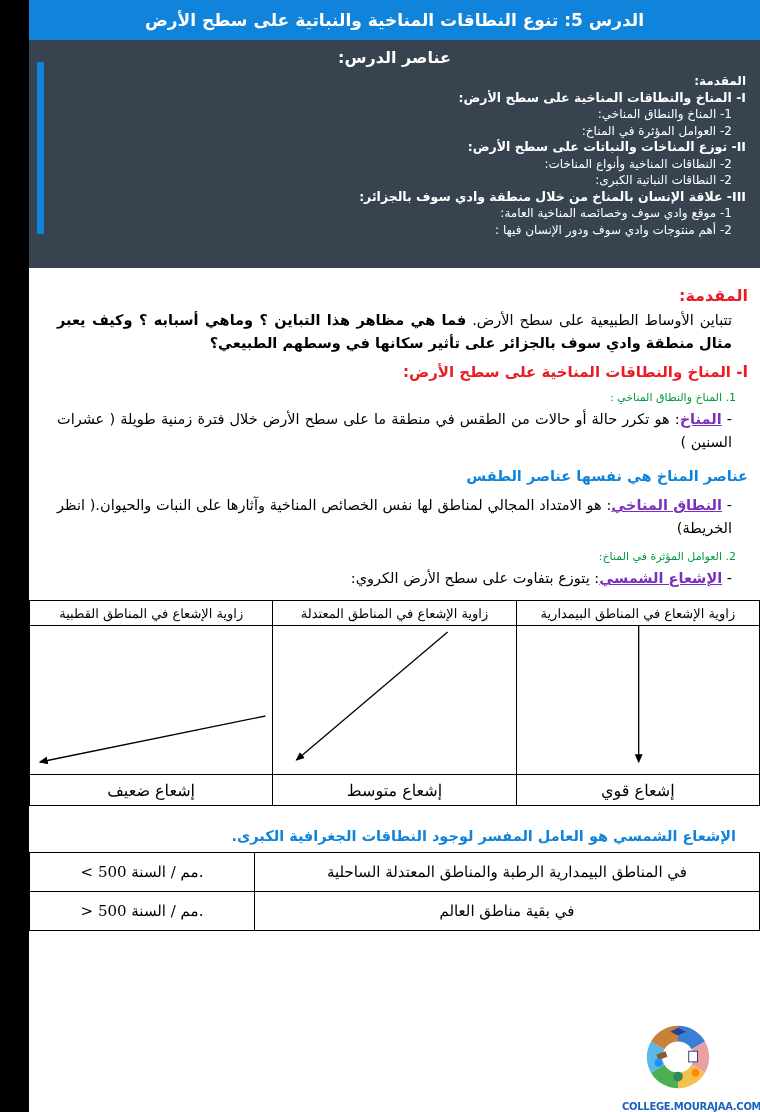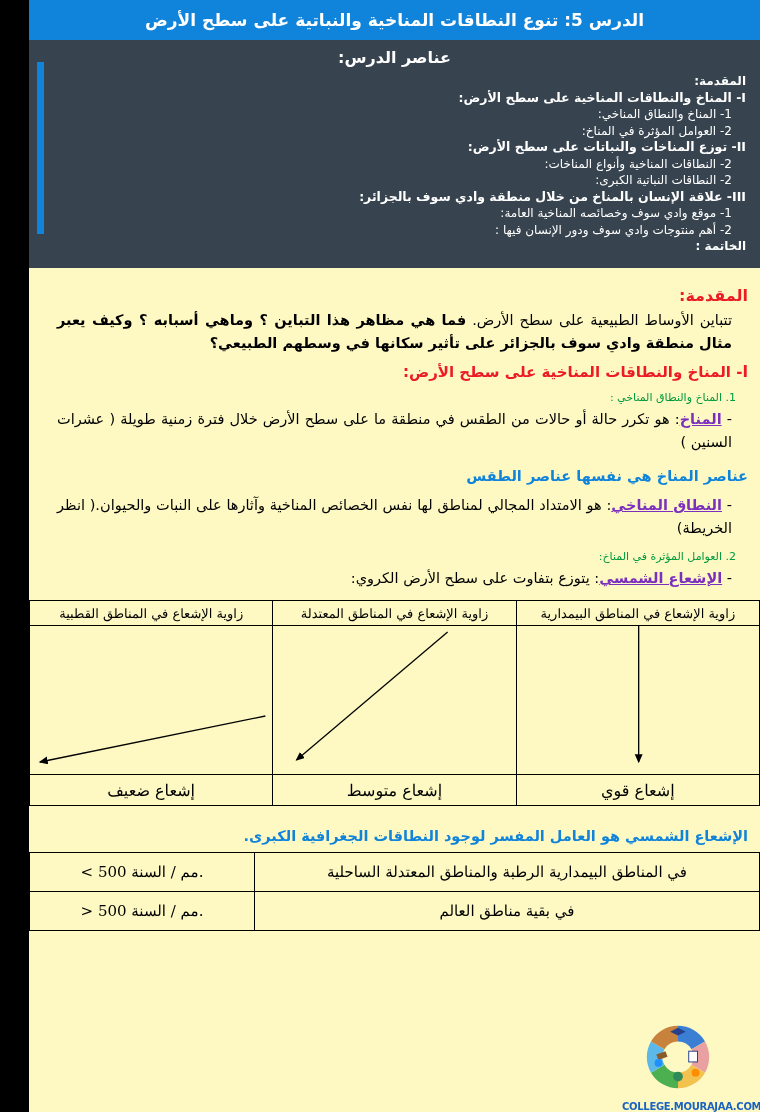--- a/index.html
+++ b/index.html
@@ -6,21 +6,21 @@
   html,body{margin:0;padding:0;}
   body{
     width:760px;height:1112px;
     background:#000000;
     font-family:"DejaVu Sans","Liberation Sans",sans-serif;
     overflow:hidden;
   }
   .page{
     position:relative;
     width:731px;height:1112px;
-    background:#fef9c3;
+    background:#ffffff;
     overflow:hidden;
   }
 
   
   .header-bar{
     background:#1083da;
     height:40px;
     display:flex;align-items:center;justify-content:center;
     padding:0 10px;
     box-sizing:border-box;
@@ -121,21 +121,21 @@
     color:#1083da;
     font-weight:bold;
     font-size:14.5px;
     margin:14px 0 10px 0;
     direction:rtl;
   }
   .note-blue{
     color:#1083da;
     font-weight:bold;
     font-size:14.5px;
-    margin:12px 0 2px 0;
+    margin:12px 12px 2px 0;
     direction:rtl;
   }
 
   
   .rad-table{
     width:731px;
     border-collapse:collapse;
     table-layout:fixed;
     margin:10px 0 0 0;
     direction:rtl;
@@ -222,21 +222,20 @@
       <li class="plain">المقدمة:</li>
       <li class="lvl1">I- المناخ والنطاقات المناخية على سطح الأرض:</li>
       <li class="lvl2">1- المناخ والنطاق المناخي:</li>
       <li class="lvl2">2- العوامل المؤثرة في المناخ:</li>
       <li class="lvl1">II- توزع المناخات والنباتات على سطح الأرض:</li>
       <li class="lvl2">2- النطاقات المناخية وأنواع المناخات:</li>
       <li class="lvl2">2- النطاقات النباتية الكبرى:</li>
       <li class="lvl1">III- علاقة الإنسان بالمناخ من خلال منطقة وادي سوف بالجزائر:</li>
       <li class="lvl2">1- موقع وادي سوف وخصائصه المناخية العامة:</li>
       <li class="lvl2">2- أهم منتوجات وادي سوف ودور الإنسان فيها :</li>
-      <li class="plain">الخاتمة :</li>
     </ul>
     <div class="scroll-track"></div>
     <div class="scroll-thumb"></div>
   </div>
 
   <div class="content">
 
     <div class="h-red">المقدمة:</div>
     <div class="para mixed"><span>تتباين الأوساط الطبيعية على سطح الأرض. </span><span class="b">فما هي مظاهر هذا التباين ؟ وماهي أسبابه ؟ وكيف يعبر مثال منطقة وادي سوف بالجزائر على تأثير سكانها في وسطهم الطبيعي؟</span></div>
 

